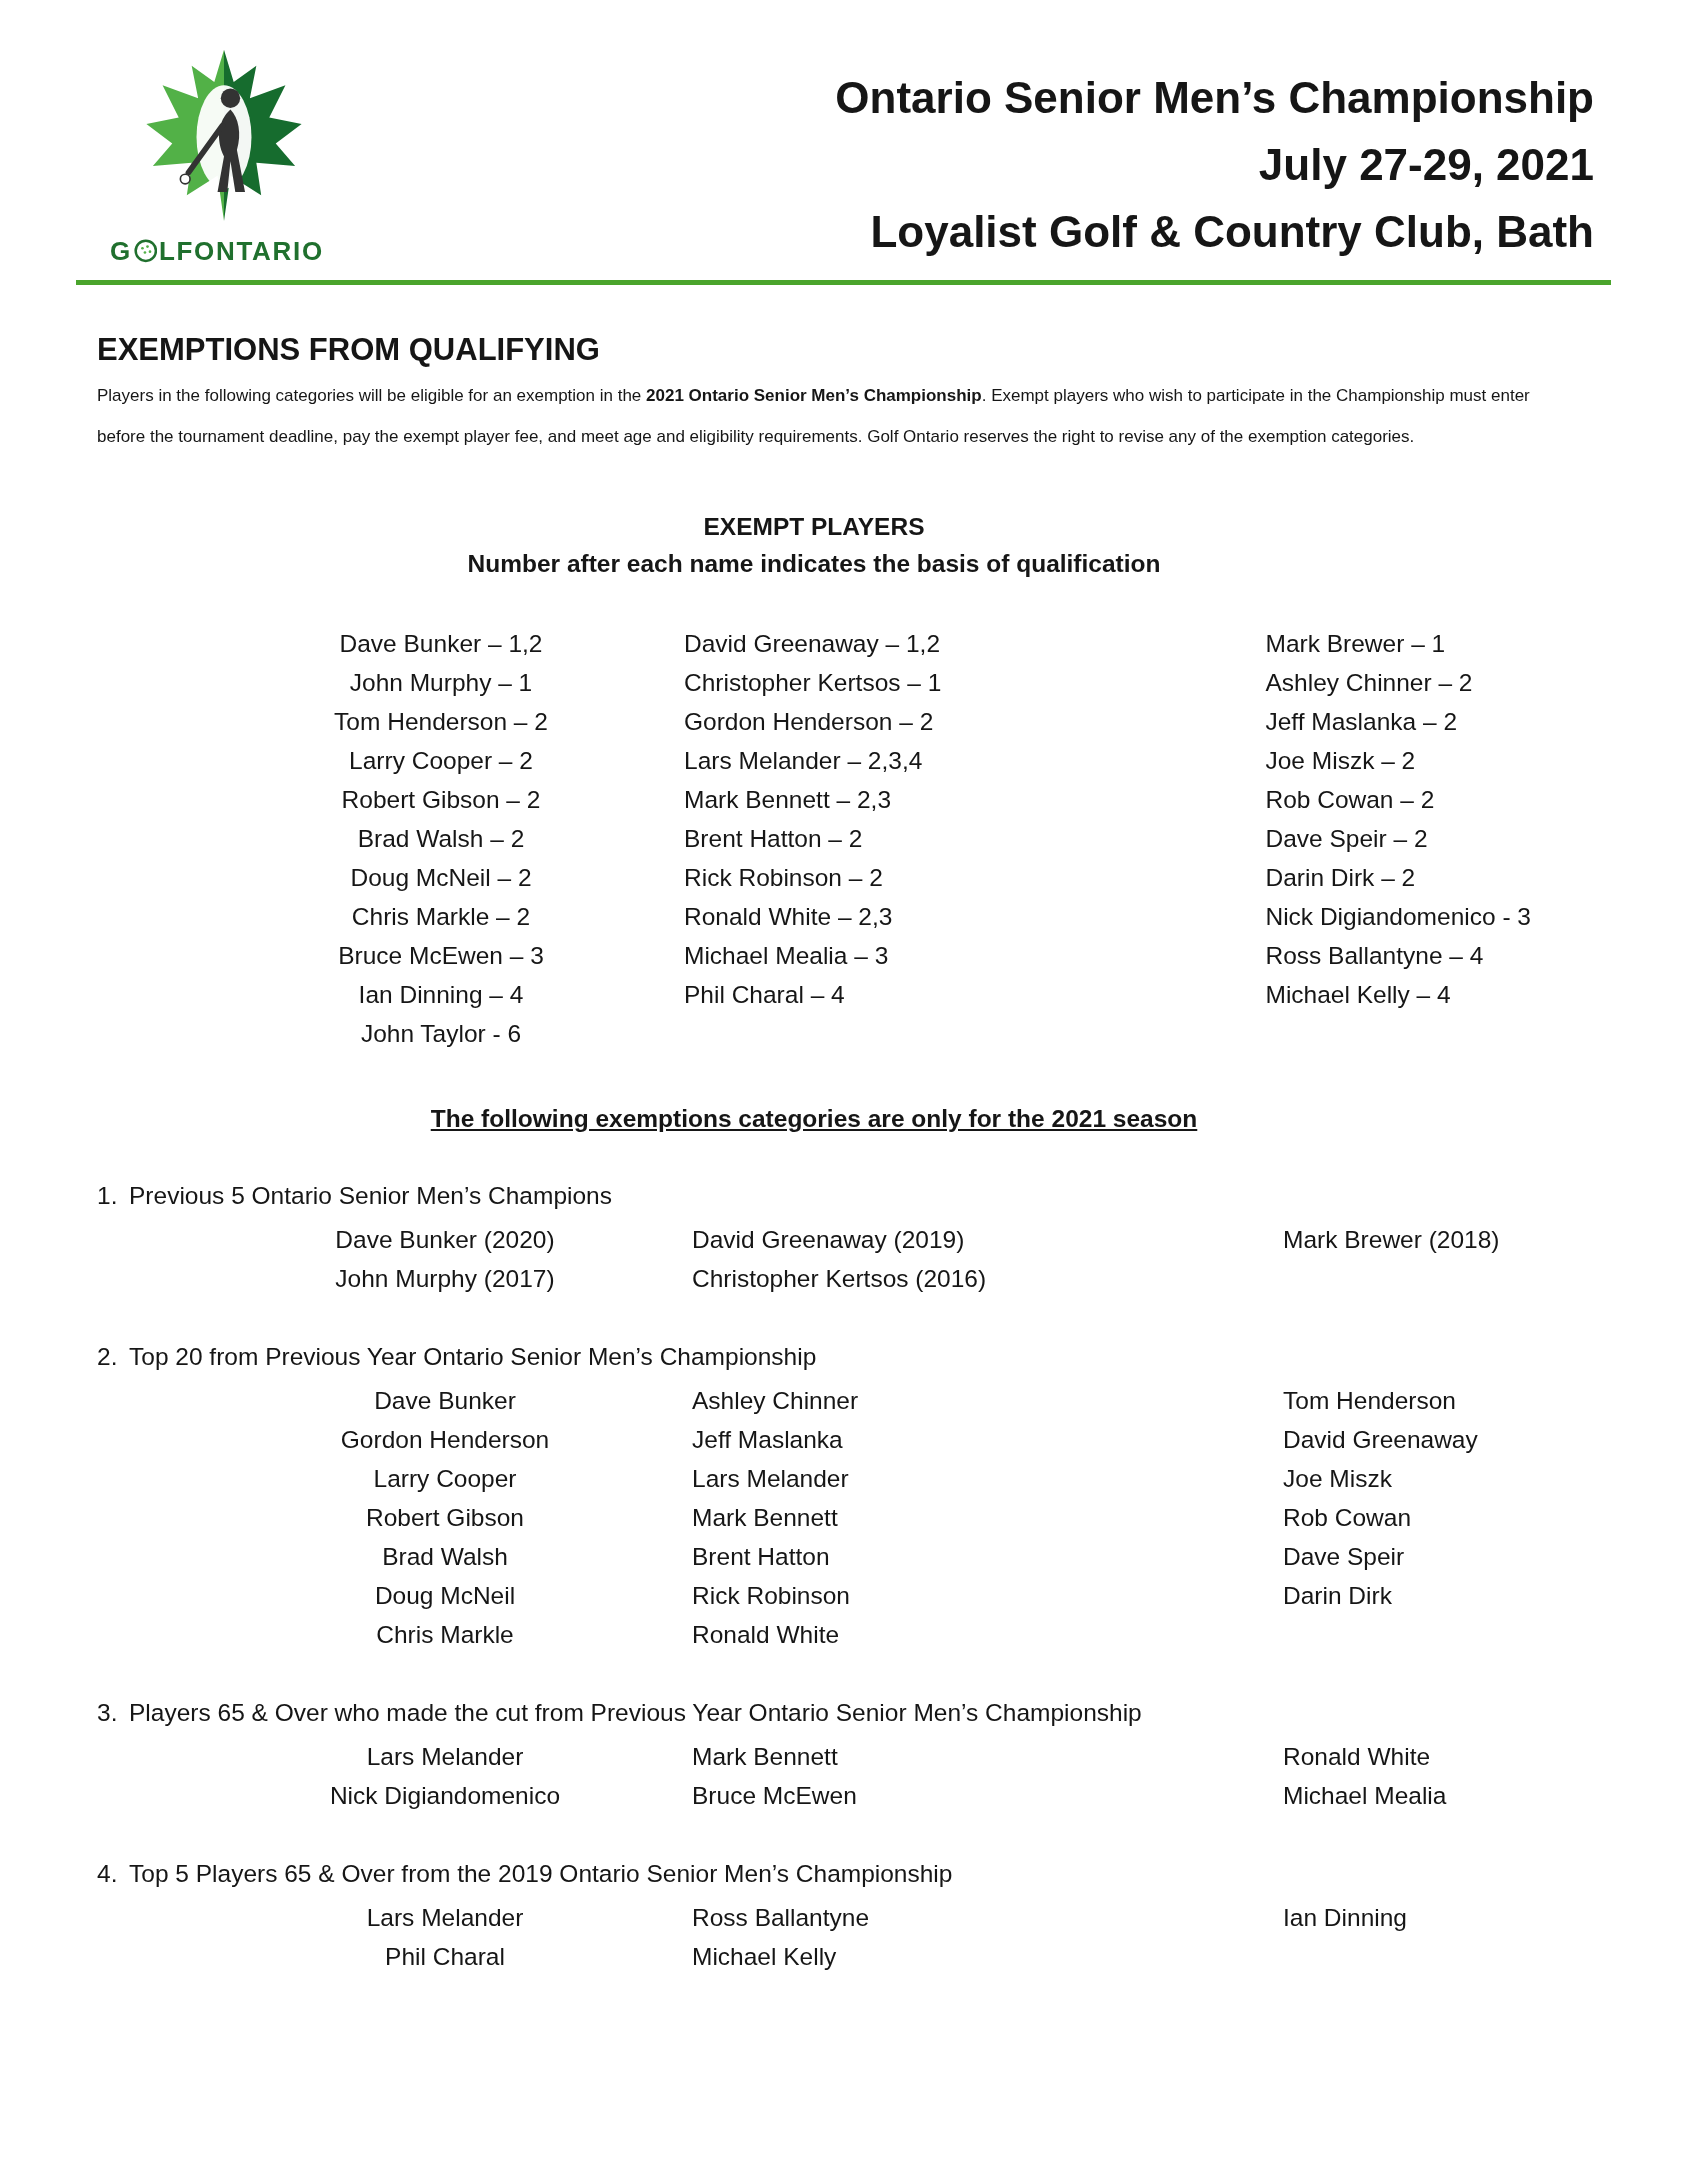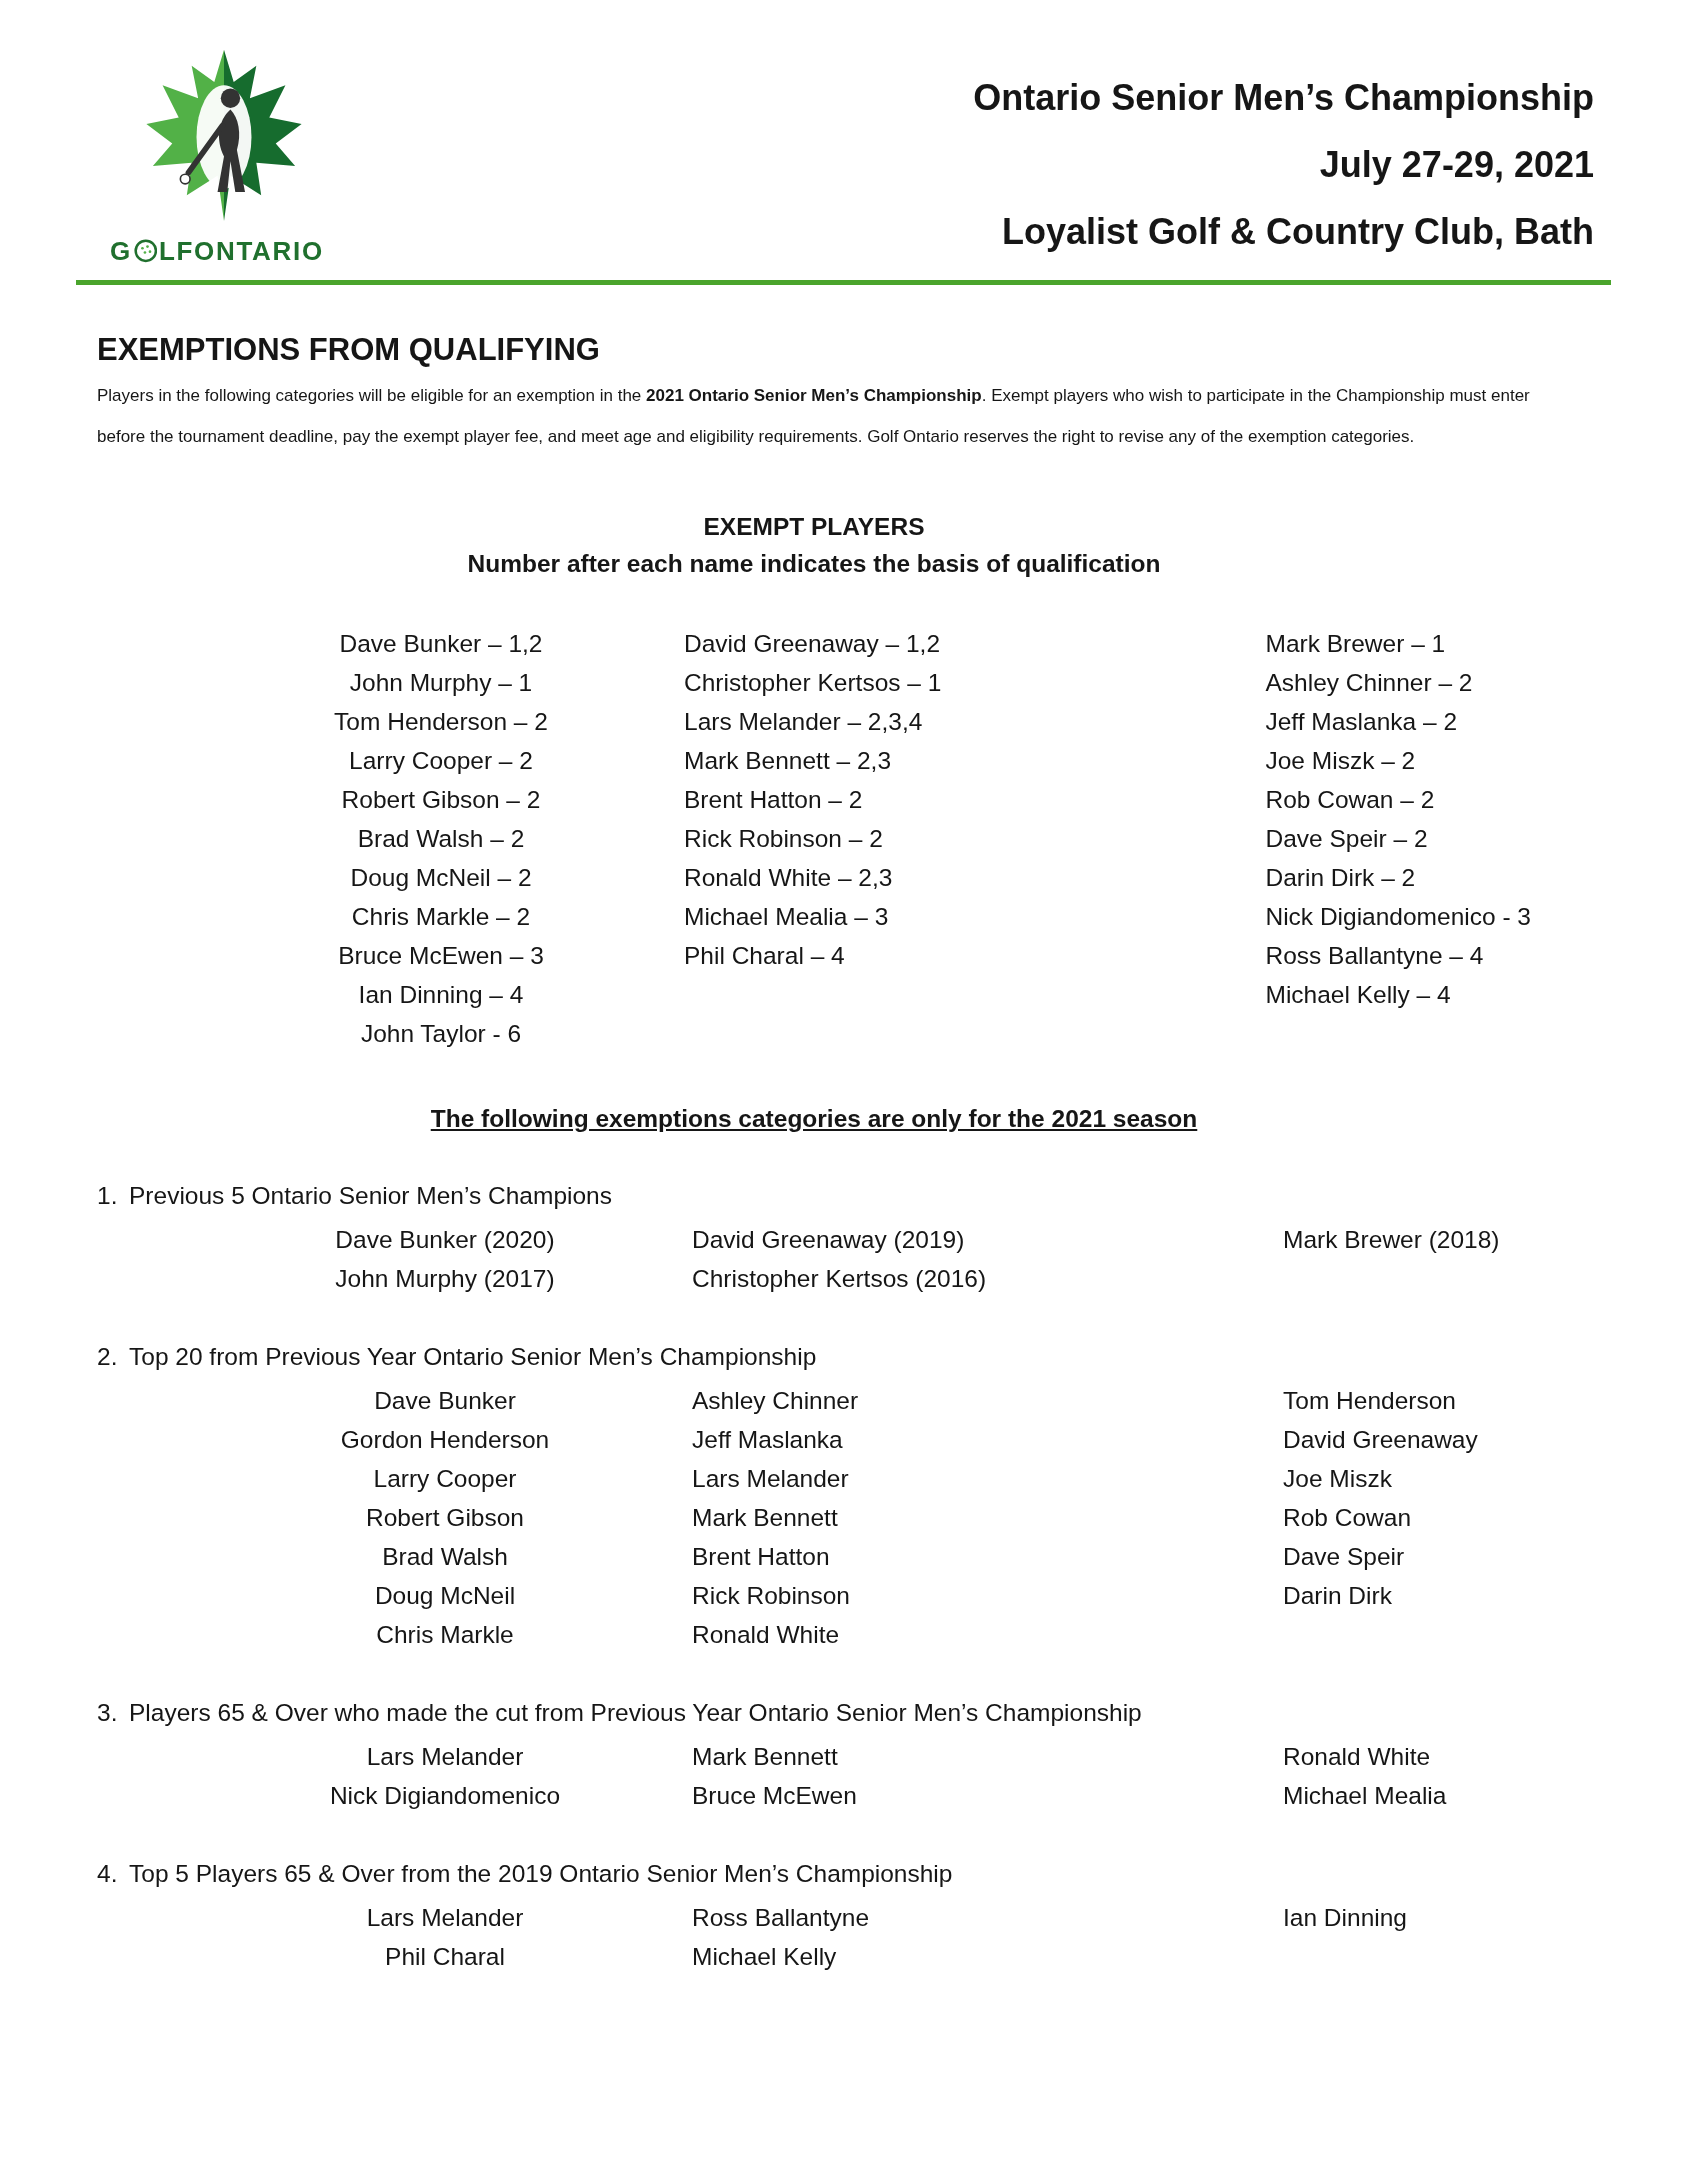--- a/index.html
+++ b/index.html
@@ -13,21 +13,21 @@
   .page { box-sizing:border-box; width:1687px; height:2183px; padding:40px 76px 0 76px; }
 
   
   .header { display:flex; align-items:flex-start; }
   .logo-block { width:363px; padding-left:34px; box-sizing:border-box; }
   .leaf-svg { width:194px; height:194px; display:block; margin-left:17px; }
   .wordmark { display:flex; align-items:center; margin-top:1.7px; font-weight:bold;
               font-size:26px; letter-spacing:1.7px; color:#20702e; }
   .wordmark svg { margin:0 1.7px; display:block; }
   .titles { flex:1; text-align:right; padding-right:17px; font-weight:bold;
-            font-size:36px; line-height:67px; padding-top:23.6px; }
+            font-size:44px; line-height:67px; padding-top:23.6px; }
   .rule { height:5px; background:#4aa42c; margin-top:13.5px; }
 
   
   .content { padding:0 80px 0 21px; }
   .h-exempt { font-weight:bold; font-size:31px; margin-top:47px; }
   .intro-p { font-size:17px; line-height:41px; margin-top:6.7px; }
   .intro-p b { font-weight:bold; }
 
   .center-b { text-align:center; font-weight:bold; font-size:24.5px; line-height:37px; }
   .mt-exempt-title { margin-top:51px; }
@@ -106,20 +106,21 @@
           <div class="row">Brad Walsh – 2</div>
           <div class="row">Doug McNeil – 2</div>
           <div class="row">Chris Markle – 2</div>
           <div class="row">Bruce McEwen – 3</div>
           <div class="row">Ian Dinning – 4</div>
           <div class="row">John Taylor - 6</div>
         </div>
       <div class="col-2">
           <div class="row">David Greenaway – 1,2</div>
           <div class="row">Christopher Kertsos – 1</div>
+          <div class="row">Gordon Henderson – 2</div>
           <div class="row">Lars Melander – 2,3,4</div>
           <div class="row">Mark Bennett – 2,3</div>
           <div class="row">Brent Hatton – 2</div>
           <div class="row">Rick Robinson – 2</div>
           <div class="row">Ronald White – 2,3</div>
           <div class="row">Michael Mealia – 3</div>
           <div class="row">Phil Charal – 4</div>
         </div>
       <div class="col-3">
           <div class="row">Mark Brewer – 1</div>

